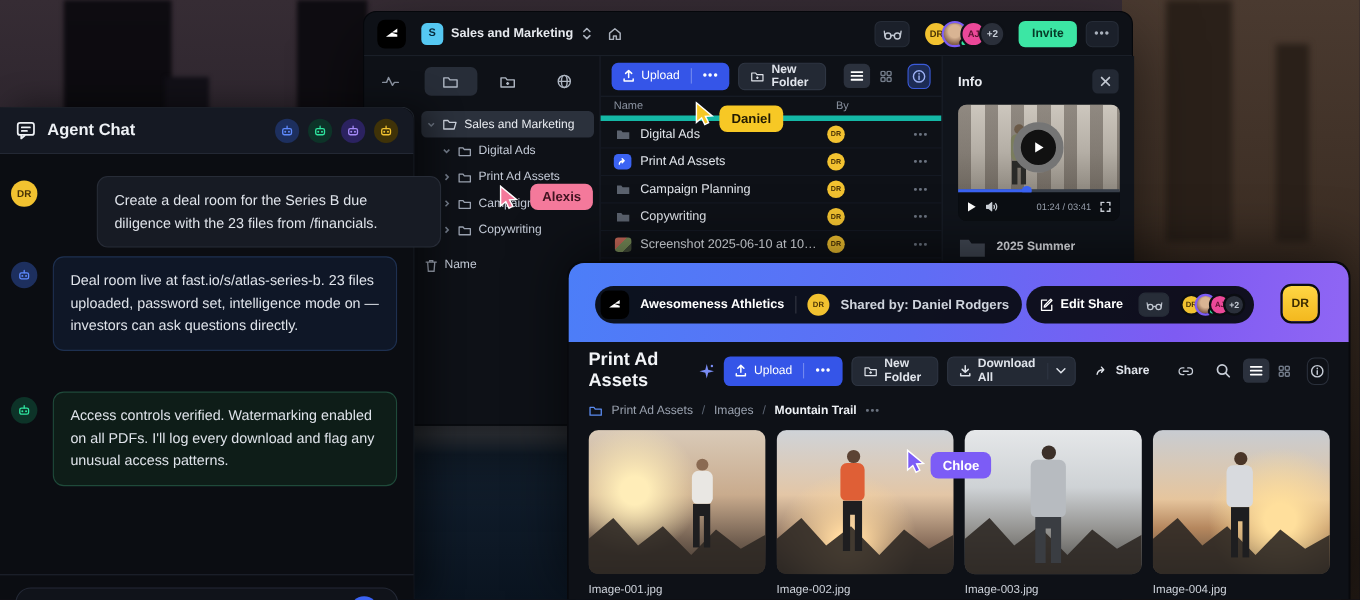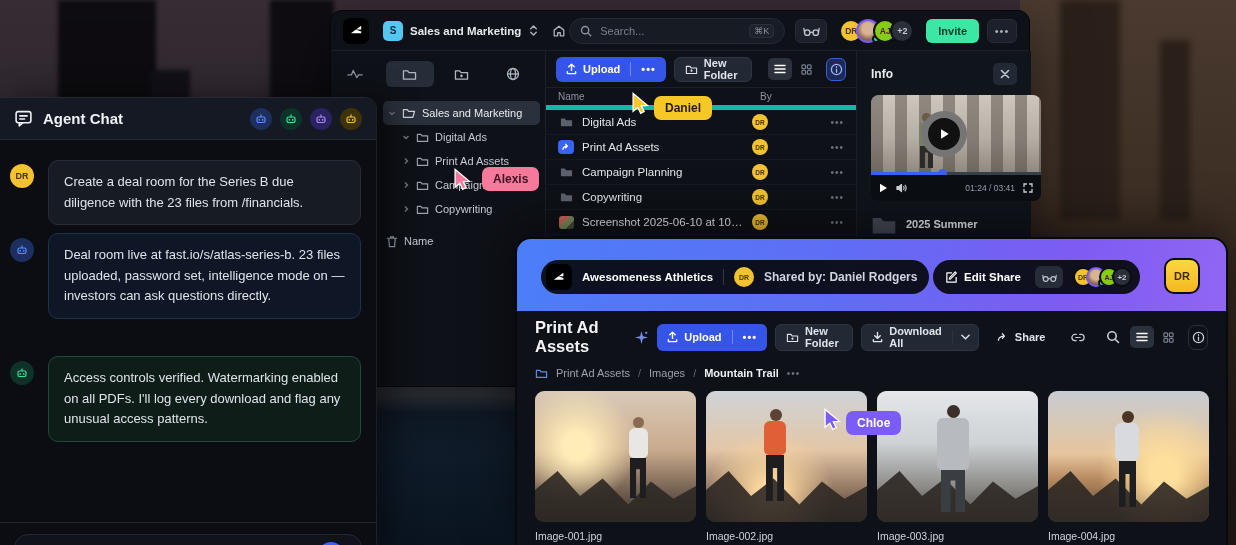--- a/index.html
+++ b/index.html
@@ -36,21 +36,21 @@
     display:flex; align-items:center; padding:0 14px; border-top-right-radius:12px; }
   .chat-header .title { font-size:15px; font-weight:700; color:#eef1f5; margin-left:10px; flex:1; }
   .bot-chip { width:22px; height:22px; border-radius:50%; display:flex; align-items:center;
     justify-content:center; margin-left:8px; }
   .bot-blue   { background:#1d2f5e; color:#5f8bff; }
   .bot-green  { background:#0d3328; color:#2fe6a0; }
   .bot-purple { background:#2b2260; color:#a78bfa; }
   .bot-yellow { background:#3f3208; color:#f2c230; }
   .msg { position:absolute; left:48px; width:313px; border-radius:10px; padding:11px 15px;
     font-size:13px; line-height:1.58; color:#dfe3ea; }
-  .msg-user  { background:#171b24; border:1px solid #272c37; }
+  .msg-user  { background:#171b24; border:1px solid #272c37;margin-left:40px; }
   .msg-bblue { background:#0f1727; border:1px solid #1e3050; }
   .msg-bgreen{ background:#0e1d18; border:1px solid #1f4a3a; }
   .msg-avatar { position:absolute; left:10px; width:24px; height:24px; border-radius:50%;
     display:flex; align-items:center; justify-content:center; }
   .av-dr { background:#f2c230; color:#4a3305; font-size:9px; font-weight:700; }
   .chat-divider { position:absolute; left:0; right:0; top:424px; height:1px; background:#1f242e; }
   .chat-input { position:absolute; left:14px; top:436px; width:348px; height:100px;
     background:#10131a; border:1px solid #242936; border-radius:14px; }
   .send-btn { position:absolute; left:318px; top:444px; width:26px; height:26px;
     border-radius:50%; background:#3b63f3; }
@@ -71,21 +71,21 @@
     border-radius:4px; padding:1px 4px; }
   .sm-btn { height:24px; border-radius:6px; background:#1b202a; border:1px solid #262c37;
     display:flex; align-items:center; justify-content:center; color:#c2c8d2; }
   .avatar { width:24px; height:24px; border-radius:50%; border:2px solid #0e1117;
     display:flex; align-items:center; justify-content:center; font-size:8.5px; font-weight:700;
     position:relative; }
   .avatar + .avatar { margin-left:-7px; }
   .a-dr { background:#f2c230; color:#4a3305; }
   .a-photo { background:radial-gradient(circle at 50% 38%, #d9b493 0 35%, #8a6550 70%, #5c4334 100%);
     border:2px solid #7c5cf6; }
-  .a-aj { background:#84cc16; color:#5c1330; }
+  .a-aj { background:#ec4899; color:#5c1330; }
   .a-plus { background:#2a2f3a; color:#c6ccd6; font-size:9px; }
   .dot { position:absolute; right:-2px; bottom:-2px; width:8px; height:8px; border-radius:50%;
     background:#2fe6a0; border:2px solid #0e1117; }
   .invite-btn { height:24px; padding:0 12px; border-radius:6px; background:#3ce6a4;
     color:#063a27; font-size:11px; font-weight:700; display:flex; align-items:center; }
   .dots { color:#aab1bc; font-size:11px; letter-spacing:1px; }
 
   
   .mw-rail { position:absolute; left:0; top:40px; bottom:0; width:47px; }
   .mw-sidebar { position:absolute; left:47px; top:40px; bottom:0; width:168px;
@@ -98,21 +98,21 @@
   .trow { height:24px; display:flex; align-items:center; gap:6px; padding:0 8px; color:#c3cad6; }
   .trow.sel { background:#2b313c; border-radius:5px; margin:0 5px; padding:0 5px; color:#e8ebf0; }
   .trow.child { padding-left:24px; }
   .caret { color:#717a88; display:flex; }
   .trash-row { margin-top:8px; }
 
   .mw-files { position:absolute; left:215px; top:40px; bottom:0; width:310px; }
   .files-toolbar { height:37px; border-bottom:1px solid #1a1f28; display:flex;
     align-items:center; gap:8px; padding:0 10px; }
   .btn-blue { height:25px; border-radius:6px; background:#3555e8; color:#fff;
-    display:flex; align-items:center; font-size:11px; font-weight:700; }
+    display:flex; align-items:center; font-size:11px; font-weight:400; }
   .btn-blue .seg { display:flex; align-items:center; gap:6px; padding:0 10px; height:100%; }
   .btn-blue .div { width:1px; height:14px; background:rgba(255,255,255,.3); }
   .btn-dark { height:25px; border-radius:6px; background:#232934; border:1px solid #2e3542;
     color:#dfe3ea; display:flex; align-items:center; gap:6px; padding:0 10px;
     font-size:11px; font-weight:600; }
   .view-toggle { display:flex; gap:2px; }
   .vt { width:24px; height:22px; border-radius:5px; display:flex; align-items:center;
     justify-content:center; color:#737c8a; }
   .vt.active { background:#2b313d; color:#fff; }
   .info-btn { width:27px; height:23px; border-radius:6px; background:#1c2b55;
@@ -133,21 +133,21 @@
     font-size:6.5px; font-weight:700; display:flex; align-items:center; justify-content:center; }
   .row-more { width:26px; text-align:right; color:#6b7380; font-size:10px; letter-spacing:1px; }
 
   
   .mw-info { position:absolute; left:525px; top:40px; bottom:0; width:175px;
     border-left:1px solid #1a1f28; background:#10141b; padding:12px 14px; }
   .info-head { display:flex; align-items:center; justify-content:space-between; }
   .info-title { font-size:12px; font-weight:700; color:#e8ebf0; }
   .close-btn { width:24px; height:22px; border-radius:5px; background:#232934; color:#c2c8d2;
     display:flex; align-items:center; justify-content:center; }
-  .video { position:relative; margin-top:10px; width:170px; height:106px; border-radius:8px;
+  .video { position:relative; margin-top:10px; width:147px; height:106px; border-radius:8px;
     overflow:hidden; background:#0b0e13; }
   .vscene { position:absolute; left:0; top:0; right:0; height:79px;
     background:linear-gradient(180deg,#cdc7be 0,#b4aea5 55%,#8e887f 100%); }
   .vscene:before { content:""; position:absolute; inset:0;
     background:repeating-linear-gradient(90deg, rgba(70,62,55,.45) 0 12px, rgba(0,0,0,0) 12px 24px); }
   .jogger { position:absolute; left:42px; top:18px; width:26px; height:58px; }
   .jogger .jh { position:absolute; left:9px; top:0; width:9px; height:9px; border-radius:50%; background:#6b5a48; }
   .jogger .jt { position:absolute; left:6px; top:9px; width:15px; height:24px; border-radius:5px; background:#7a7d5e; }
   .jogger .jl { position:absolute; left:7px; top:33px; width:13px; height:22px; background:#2a2a28;
     clip-path:polygon(0 0,100% 0,100% 100%,62% 100%,62% 30%,38% 30%,38% 100%,0 100%); }
@@ -270,30 +270,20 @@
             <path d="M3 5 L6 2 L9 5 M3 9 L6 12 L9 9"></path>
           </svg>
       </span>
       <span style="color:#aab1bc;margin-left:6px">
         <svg width="14" height="14" viewBox="0 0 16 16" fill="none" stroke="currentColor" stroke-width="1.5" stroke-linecap="round" stroke-linejoin="round">
             <path d="M2.5 7 L8 2.5 L13.5 7 V13.5 H9.5 V10 H6.5 V13.5 H2.5 Z"></path>
           </svg>
       </span>
     </div>
     <div style="flex:1"></div>
-    <div class="search-pill">
-      <span style="color:#8b93a1">
-        <svg width="12" height="12" viewBox="0 0 14 14" fill="none" stroke="currentColor" stroke-width="1.6" stroke-linecap="round">
-            <circle cx="6" cy="6" r="4.2"></circle>
-            <path d="M9.2 9.2 L12.5 12.5"></path>
-          </svg>
-      </span>
-      <span class="search-ph">Search...</span>
-      <span class="kbd">⌘K</span>
-    </div>
     <div class="sm-btn" style="width:32px;margin-left:10px">
       <svg width="17" height="12" viewBox="0 0 20 12" fill="none" stroke="currentColor" stroke-width="1.5" stroke-linecap="round">
           <circle cx="5" cy="8" r="3.2"></circle>
           <circle cx="15" cy="8" r="3.2"></circle>
           <path d="M8.2 8 Q10 6.6 11.8 8 M1.8 8 L1 3 M18.2 8 L19 3"></path>
         </svg>
     </div>
     <div class="flex" style="margin-left:12px">
       <span class="avatar a-dr">DR</span>
       <span class="avatar a-photo">

